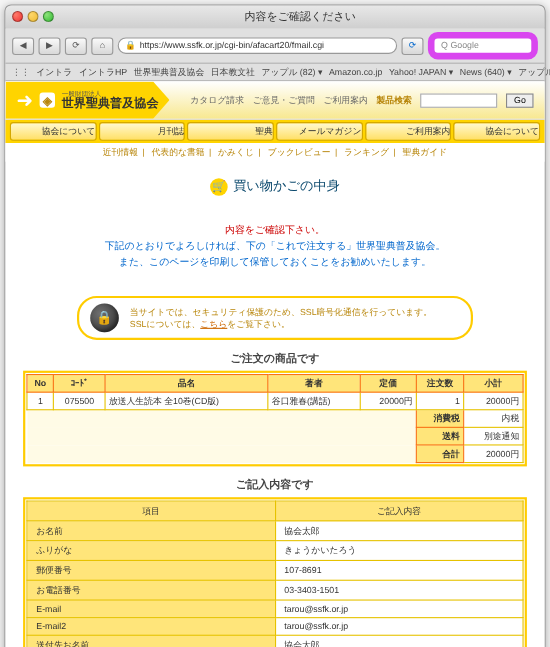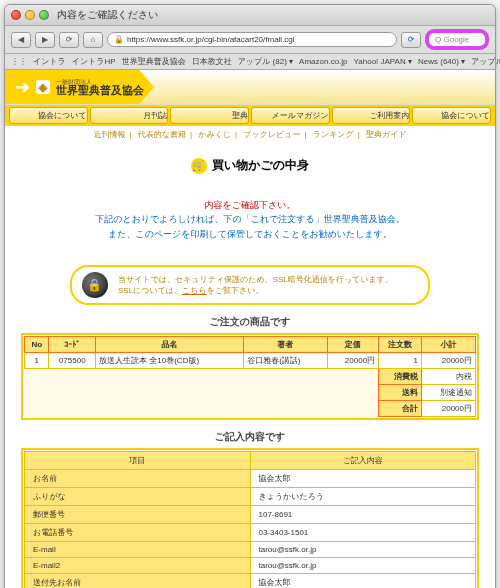--- a/index.html
+++ b/index.html
@@ -4,26 +4,26 @@
 <style>
 *{margin:0;padding:0;box-sizing:border-box}
 body{background:#f5f5f5;font-family:"Hiragino Sans","Meiryo",sans-serif;font-size:9px;width:500px}
 .win-frame{background:#e8e8e8;border:1px solid #999;border-radius:6px 6px 0 0;box-shadow:0 2px 8px rgba(0,0,0,.3);margin:4px}
 .titlebar{display:flex;align-items:center;padding:3px 6px;background:linear-gradient(#e8e8e8,#d0d0d0);border-radius:6px 6px 0 0;border-bottom:1px solid #aaa}
 .traffic{display:flex;gap:4px;margin-right:8px}
 .dot{width:10px;height:10px;border-radius:50%;border:1px solid rgba(0,0,0,.3)}
 .dot.r{background:radial-gradient(circle at 30% 30%,#ff7b6b,#e33)}
 .dot.y{background:radial-gradient(circle at 30% 30%,#ffd76b,#eb3)}
 .dot.g{background:radial-gradient(circle at 30% 30%,#8de37b,#3b3)}
-.win-title{flex:1;text-align:left;font-size:10px;color:#333}
+.win-title{flex:1;text-align:center;font-size:10px;color:#333}
 .toolbar{display:flex;align-items:center;padding:3px 6px;gap:4px;background:#e0e0e0;border-bottom:1px solid #aaa}
 .nav-btn{width:20px;height:16px;background:linear-gradient(#fafafa,#d8d8d8);border:1px solid #999;border-radius:3px;display:flex;align-items:center;justify-content:center;font-size:8px;color:#555}
 .urlbar{flex:1;background:#fff;border:1px solid #999;border-radius:9px;padding:2px 6px;font-size:8px;color:#333;display:flex;align-items:center;gap:3px}
 .lock{color:#888;font-size:8px}
-.searchbar{width:64px;background:#fff;border:4px solid #d946ef;border-radius:9px;padding:2px 6px;font-size:8px;color:#888}
+.searchbar{width:100px;background:#fff;border:6px solid #d946ef;border-radius:9px;padding:2px 6px;font-size:8px;color:#888}
 .bookbar{display:flex;align-items:center;padding:2px 6px;gap:6px;background:#e0e0e0;border-bottom:1px solid #aaa;font-size:8px;color:#444}
 .bk{white-space:nowrap}
 .page{background:#fff;min-height:520px}
 .hdr{display:flex;align-items:center;background:linear-gradient(#fff,#f8e890);border-bottom:1px solid #ddd}
 .hdr-left{background:#ffd400;padding:6px 10px;display:flex;align-items:center;gap:6px;clip-path:polygon(0 0,90% 0,100% 50%,90% 100%,0 100%)}
 .arrow{color:#fff;font-size:18px}
 .logo-ico{width:14px;height:14px;background:#fff;border-radius:3px;display:flex;align-items:center;justify-content:center;color:#b8860b;font-size:11px;font-weight:bold}
 .logo-txt{color:#555;line-height:1}
 .logo-txt .s{font-size:6px}
 .logo-txt .l{font-size:11px;font-weight:bold;color:#333}
@@ -31,21 +31,21 @@
 .search-lbl{color:#b8860b;font-weight:bold}
 .search-in{border:1px solid #aaa;padding:1px 3px;width:70px;font-size:8px}
 .go-btn{border:1px solid #888;background:#eee;padding:1px 6px;font-size:8px}
 .gnav{display:flex;background:#ffd400;padding:2px 4px;gap:2px}
 .gn{flex:1;background:linear-gradient(#fff8d0,#ffe066);border:1px solid #d4a800;border-radius:3px;text-align:right;padding:2px 0;font-size:8px;color:#333}
 .subnav{text-align:center;padding:3px;font-size:8px;background:#fff;color:#b8860b}
 .subnav span{padding:0 4px}
 .content{padding:8px 16px}
 .cart-title{text-align:center;margin:6px 0;display:flex;align-items:center;justify-content:center;gap:5px}
 .cart-ico{width:16px;height:16px;background:#ffd400;border-radius:50%;display:inline-flex;align-items:center;justify-content:center;color:#fff;font-size:10px}
-.cart-txt{font-size:12px;font-weight:bold;color:#000000}
+.cart-txt{font-size:12px;font-weight:normal;color:#0c4a6e}
 .notice{text-align:center;font-size:9px;color:#0066cc;margin:24px 0;line-height:1.6}
 .notice .red{color:#cc0000}
 .ssl-box{border:2px solid #ffcc00;border-radius:18px;padding:5px 10px;margin:8px auto;width:360px;display:flex;align-items:center;gap:10px}
 .ssl-ico{width:26px;height:26px;background:radial-gradient(circle at 35% 35%,#707070,#2a2a2a);border-radius:50%;display:flex;align-items:center;justify-content:center;color:#ffd400;font-size:12px;flex:0 0 auto;box-shadow:inset -2px -2px 4px rgba(0,0,0,.4)}
 .ssl-txt{font-size:8px;color:#b8860b;line-height:1.4}
 .ssl-txt a{color:#cc6600;text-decoration:underline}
 .sec-head{text-align:center;font-size:10px;font-weight:bold;color:#444;margin:10px 0 4px}
 .order-wrap{border:2px solid #ffcc00;padding:1px}
 .order-tbl{width:100%;border-collapse:collapse;font-size:8px}
 .order-tbl th{background:#ffe57a;border:1px solid #f97316;padding:2px 3px;color:#333;font-weight:bold;text-align:center}
@@ -98,20 +98,26 @@
   <div class="page">
     <div class="hdr">
       <div class="hdr-left">
         <span class="arrow">➜</span>
         <span class="logo-ico">◈</span>
         <div class="logo-txt">
           <div class="s">一般財団法人</div>
           <div class="l">世界聖典普及協会</div>
         </div>
       </div>
+      <div class="hdr-right">
+        <span>カタログ請求　ご意見・ご質問　ご利用案内</span>
+        <span class="search-lbl">製品検索</span>
+        <input class="search-in" style="">
+        <button class="go-btn">Go</button>
+      </div>
     </div>
     <div class="gnav">
       <div class="gn">協会について</div>
       <div class="gn">月刊誌</div>
       <div class="gn">聖典</div>
       <div class="gn">メールマガジン</div>
       <div class="gn">ご利用案内</div>
       <div class="gn">協会について</div>
     </div>
     <div class="subnav">

